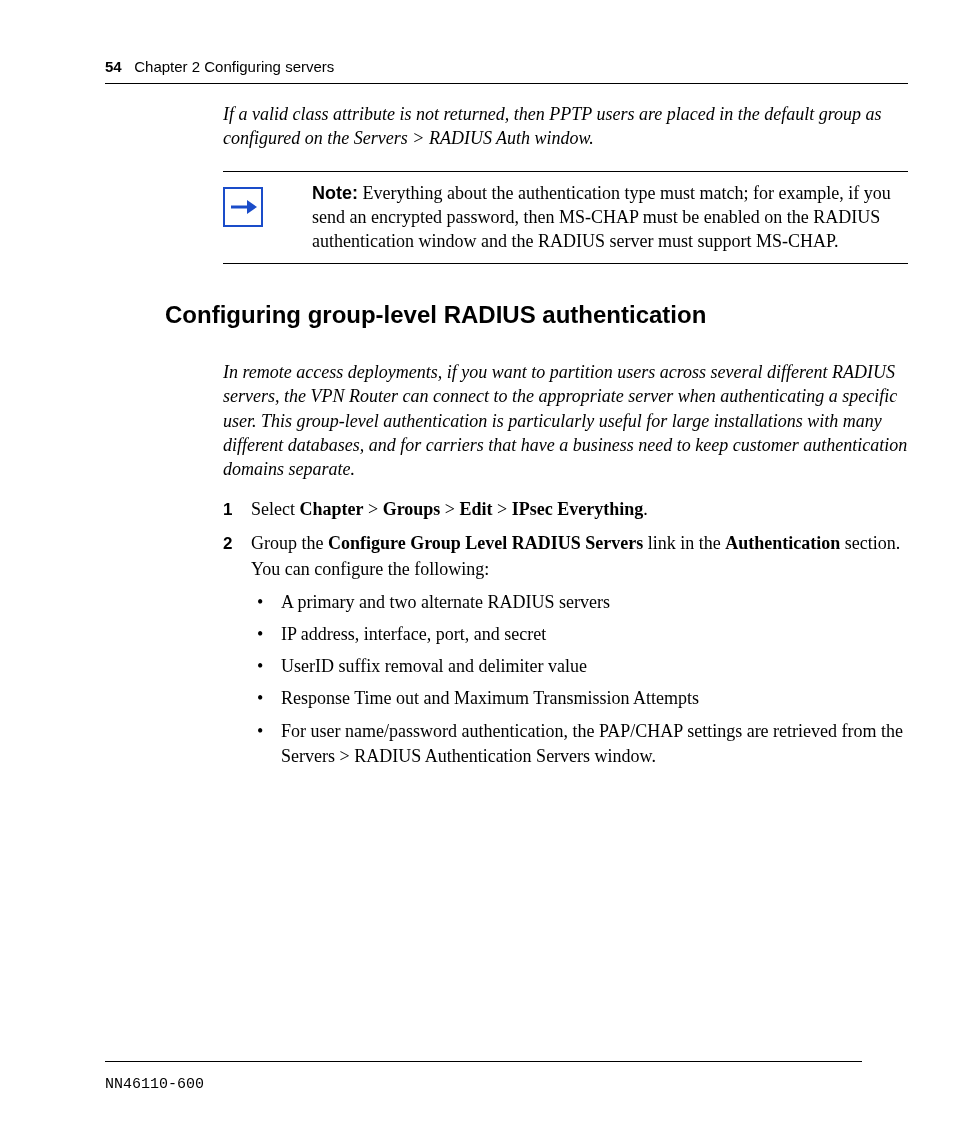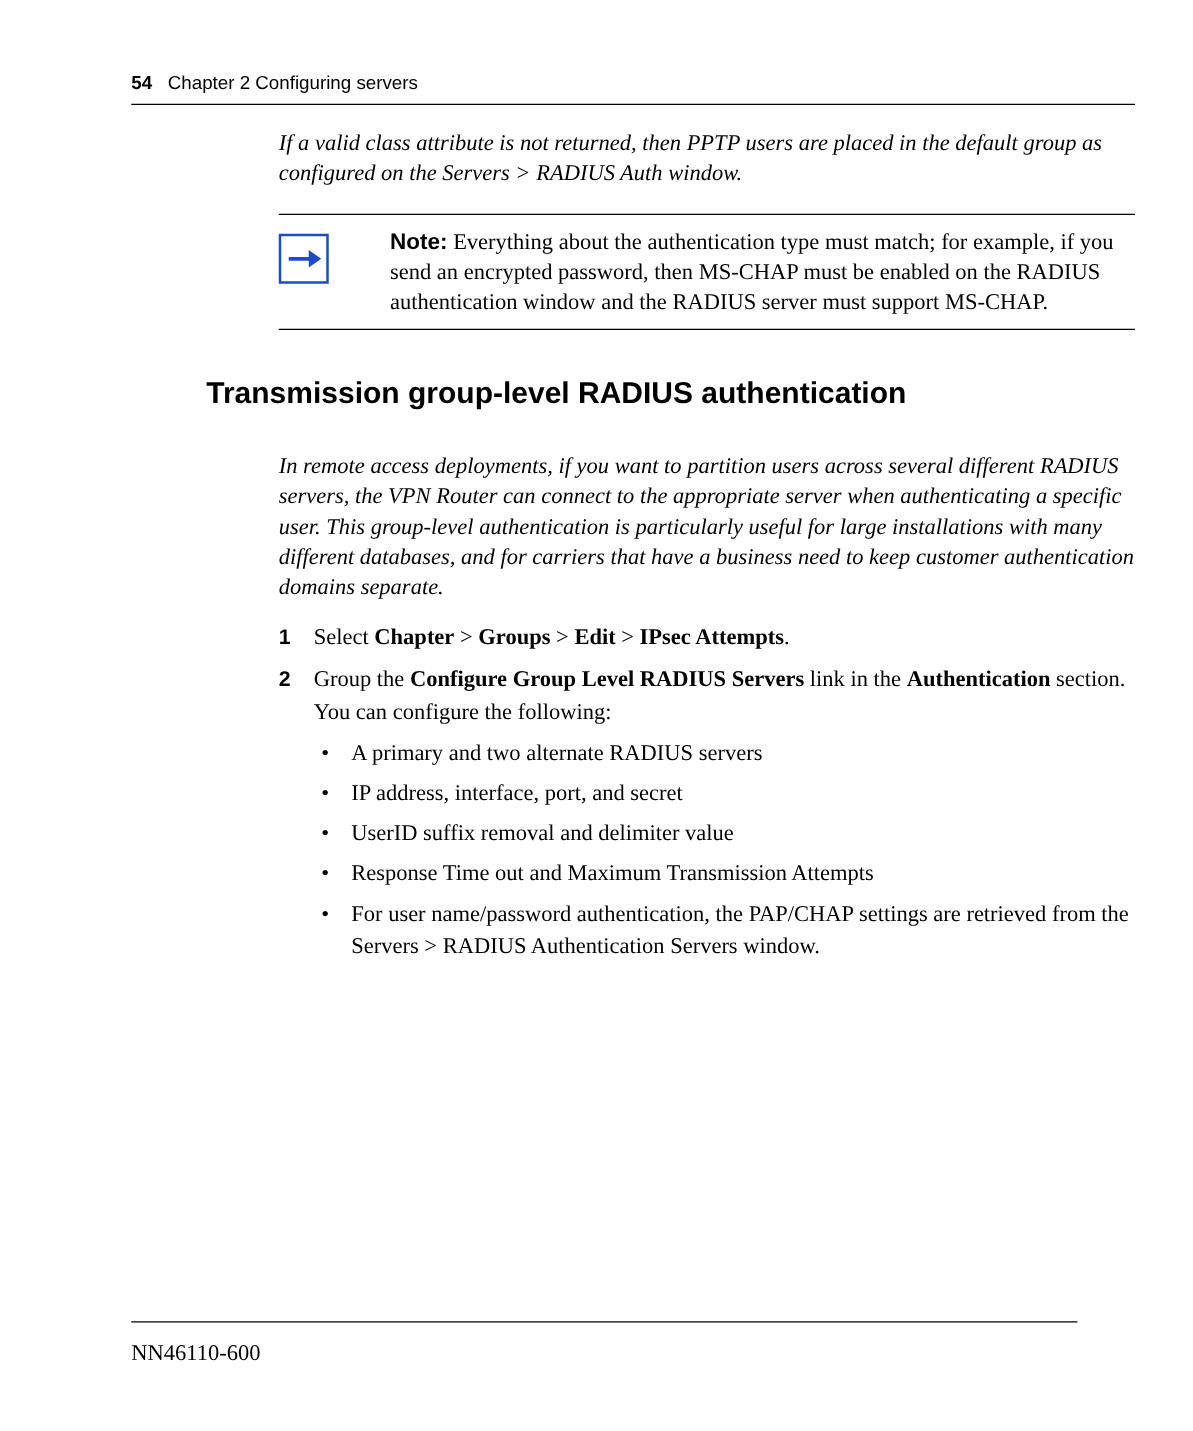--- a/index.html
+++ b/index.html
@@ -138,22 +138,22 @@
       bottom: 50px;
       left: 105px;
       right: 92px;
     }
     .footer-rule {
       border: none;
       border-top: 1.5px solid #000;
       margin-bottom: 8px;
     }
     .footer-text {
-      font-family: Liberation Serif, serif;
-      font-size: 18px;
+      font-family: Liberation Mono, monospace;
+      font-size: 15px;
       margin-top: 12px;
     }
   </style>
 </head>
 <body>
 
 <div class="page">
   <div class="header">
     <span class="pagenum">54</span>
     <span> &nbsp;</span>
@@ -170,30 +170,30 @@
         <line x1="2" y1="9" x2="22" y2="9" stroke="#1a4cc9" stroke-width="3"></line>
         <polygon points="18,2 28,9 18,16" fill="#1a4cc9"></polygon>
       </svg>
     </div>
     <div class="note-text">
       <span class="label">Note:</span><span> Everything about the authentication type must match; for example, if you send an encrypted password, then MS-CHAP must be enabled on the RADIUS authentication window and the RADIUS server must support MS-CHAP.</span>
     </div>
   </div>
   <hr class="note-rule-bottom">
 
-  <h2 class="section-heading">Transmission group-level RADIUS authentication</h2>
+  <h2 class="section-heading">Configuring group-level RADIUS authentication</h2>
 
   <p class="body-para">In remote access deployments, if you want to partition users across several different RADIUS servers, the VPN Router can connect to the appropriate server when authenticating a specific user. This group-level authentication is particularly useful for large installations with many different databases, and for carriers that have a business need to keep customer authentication domains separate.</p>
 
 
   <ol class="ol">
     <li>
       <span class="ol-num">1</span>
       <span class="ol-body">
-        <span>Select </span><span class="bold">Chapter</span><span> &gt; </span><span class="bold">Groups</span><span> &gt; </span><span class="bold">Edit</span><span> &gt; </span><span class="bold">IPsec Attempts</span><span>.</span>
+        <span>Select </span><span class="bold">Chapter</span><span> &gt; </span><span class="bold">Groups</span><span> &gt; </span><span class="bold">Edit</span><span> &gt; </span><span class="bold">IPsec Everything</span><span>.</span>
       </span>
     </li>
     <li>
       <span class="ol-num">2</span>
       <span class="ol-body">
         <span>Group the </span><span class="bold">Configure Group Level RADIUS Servers</span><span> link in the </span><span class="bold">Authentication</span><span> section. You can configure the following:</span>
       </span>
     </li>
   </ol>
 

